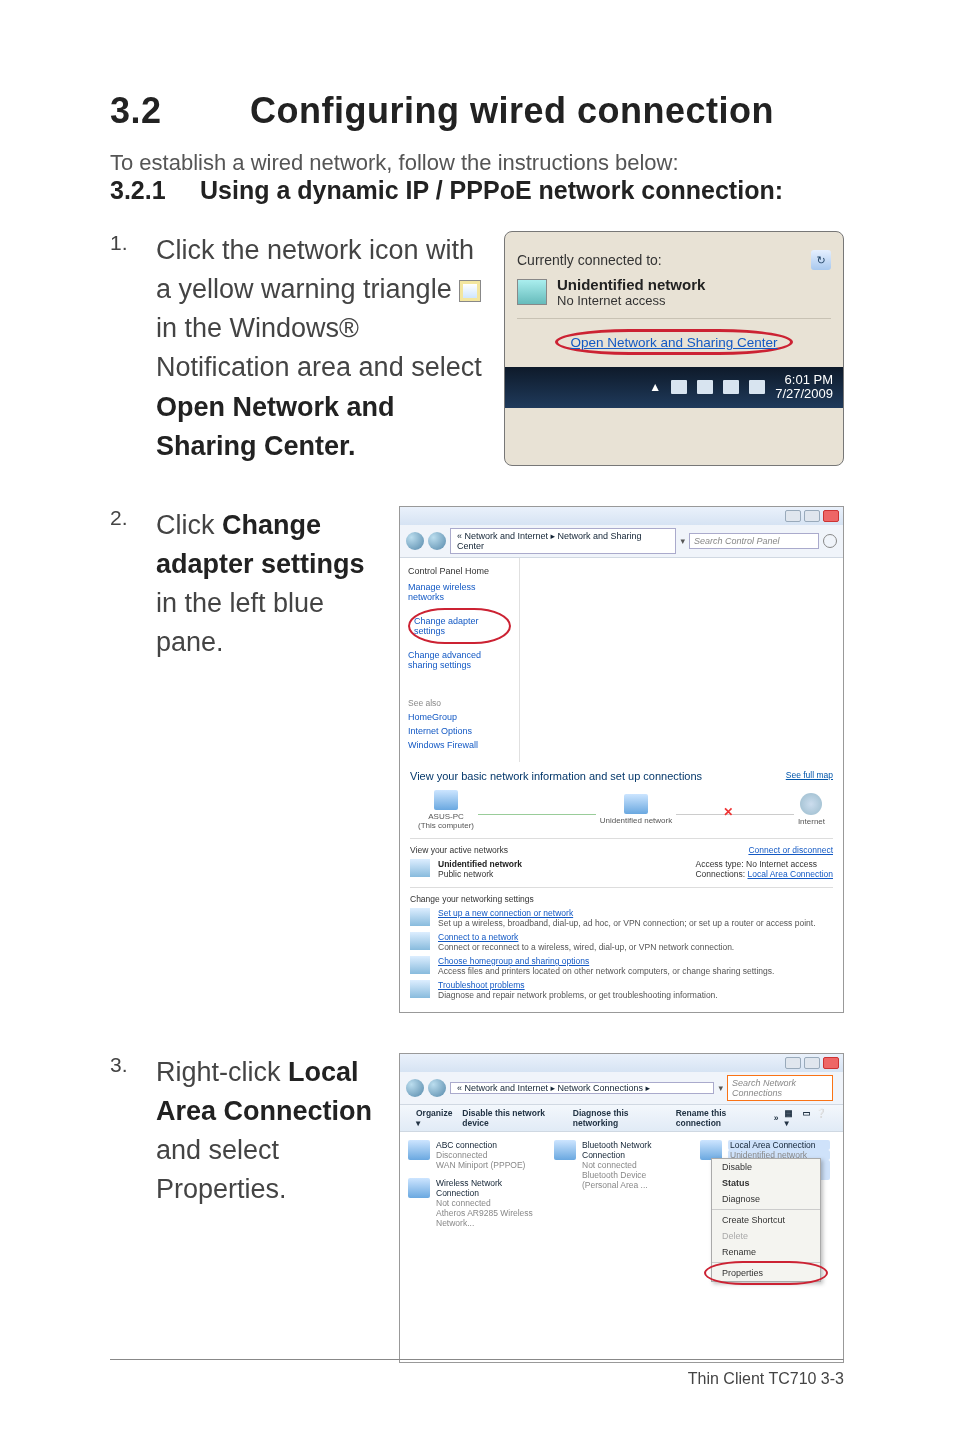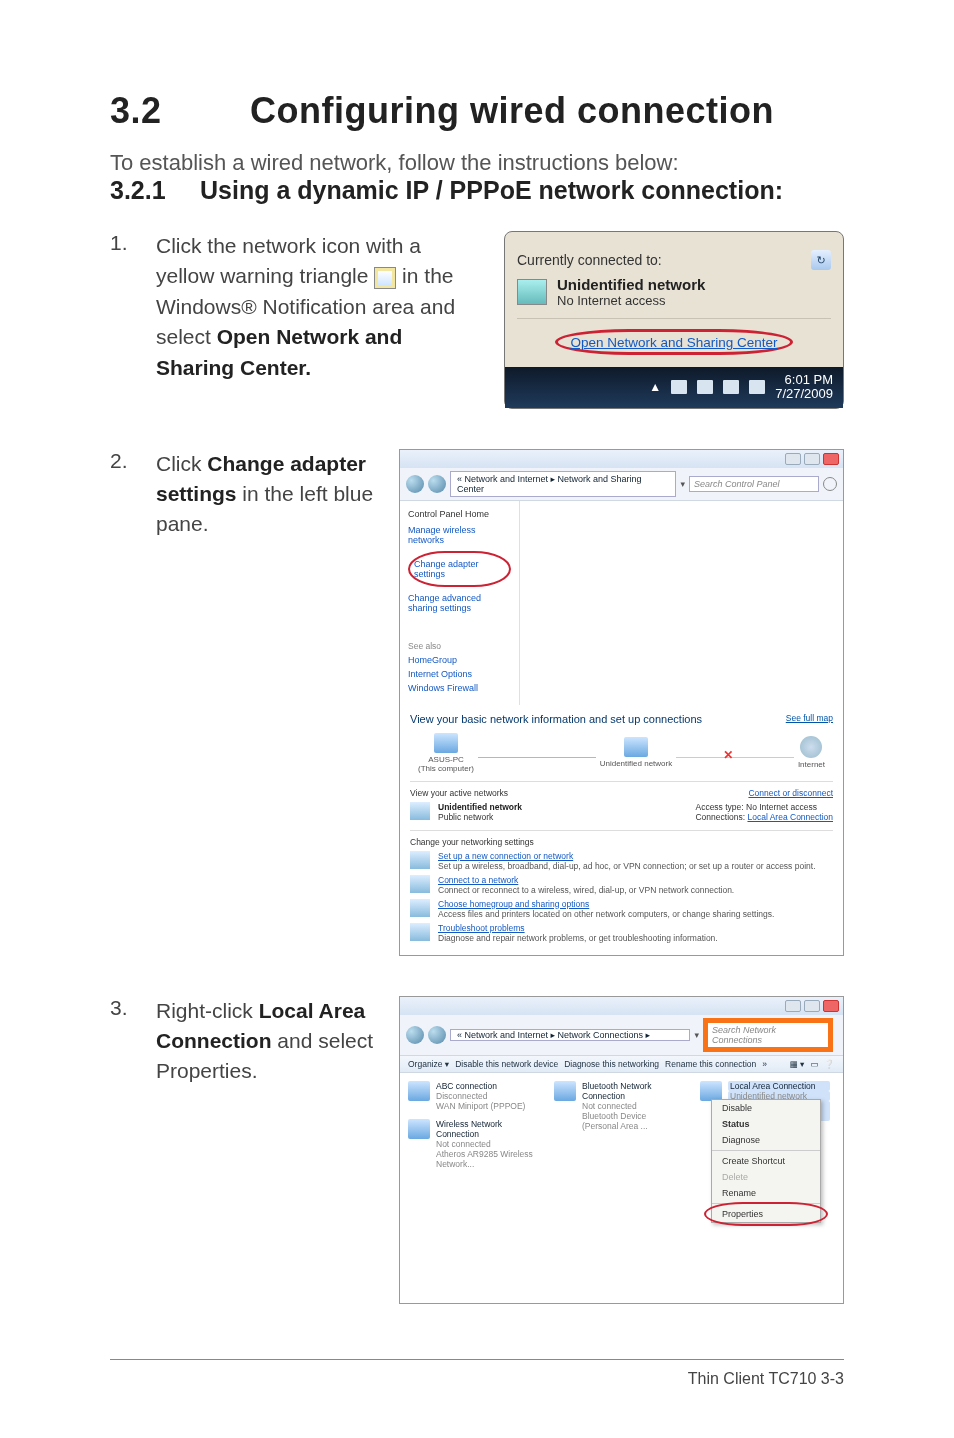--- a/index.html
+++ b/index.html
@@ -28,21 +28,21 @@
   h2.subsection {
     font-weight: 700;
     font-size: 25px;
     color: #222;
     margin-bottom: 26px;
     display: flex;
   }
   h2.subsection .num { display:inline-block; width:90px; flex:0 0 90px; }
   .step-row { display:flex; margin-bottom: 40px; }
   .step-text {
-    font-size: 21px;
+    font-size: 27px;
     color: #444;
     line-height: 1.45;
   }
   .step-num { display:inline-block; width:46px; flex:0 0 46px; font-size:21px; color:#444; }
   .step-body { flex:1; }
   .emb-icon {
     display:inline-block; width:22px; height:22px; vertical-align:middle;
     background:#f3e6a0; border:1px solid #888; position:relative;
   }
   .emb-icon::after{
@@ -107,22 +107,22 @@
   .fig3 {
     width:445px; border:1px solid #999; background:#fff; font-size:9px;
     margin-left:20px; flex:0 0 445px;
   }
   .fig3 .titlebar { height:18px; background:linear-gradient(#eaf1fb,#d6e3f3); display:flex; justify-content:flex-end; align-items:center; padding:0 4px; gap:3px;}
   .fig3 .titlebar .wbtn{width:16px;height:12px;background:#e0e6ee;border:1px solid #9ab;border-radius:2px;}
   .fig3 .titlebar .wbtn.close{background:#e66;border-color:#c33;}
   .fig3 .addr { display:flex; align-items:center; background:#f0f4fa; border-bottom:1px solid #d0d8e2; padding:3px 6px; gap:4px;}
   .fig3 .addr .navbtn{width:18px;height:18px;border-radius:50%;background:radial-gradient(circle at 30% 30%,#bde,#58a);}
   .fig3 .addr .crumb{ flex:1; background:#fff;border:1px solid #aac;padding:0 6px; color:#123; }
-  .fig3 .addr .search{ width:130px; background:#fff;border:5px solid #f97316;padding:2px 4px; color:#888; font-style:italic;}
-  .fig3 .toolbar{ background:linear-gradient(#f3f7fc,#e1ebf6); border-bottom:1px solid #cfd8e2; padding:3px 8px; display:flex; gap:6px; color:#234; font-size:8.5px; align-items:center;}
+  .fig3 .addr .search{ width:106px; background:#fff;border:1px solid #f97316;padding:2px 4px; color:#888; font-style:italic;}
+  .fig3 .toolbar{ background:linear-gradient(#f3f7fc,#e1ebf6); border-bottom:1px solid #cfd8e2; padding:3px 16px; display:flex; gap:6px; color:#234; font-size:8.5px; align-items:center;font-weight:bold;}
   .fig3 .content3{ background:#fff; height:230px; padding:8px; position:relative;}
   .fig3 .conn-grid{ display:flex; gap:16px; }
   .fig3 .conn{ width:130px; display:flex; gap:6px; font-size:8.5px; }
   .fig3 .conn .ci{width:22px;height:20px;background:linear-gradient(#cde5ff,#6aa8e0);flex:0 0 22px;border-radius:2px;}
   .fig3 .conn .sel{background:#cfe2fa;padding:0 2px;border-radius:2px;}
   .fig3 .conn .cn{color:#123;}
   .fig3 .conn .cs{color:#888;}
   .fig3 .conn .cd{color:#888;}
   .fig3 .ctx{ position:absolute; right:22px; top:26px; width:110px; background:#f4f4f0; border:1px solid #aaa; box-shadow:2px 2px 4px rgba(0,0,0,.25); font-size:9px;}
   .fig3 .ctx div{ padding:3px 10px; color:#333;}

